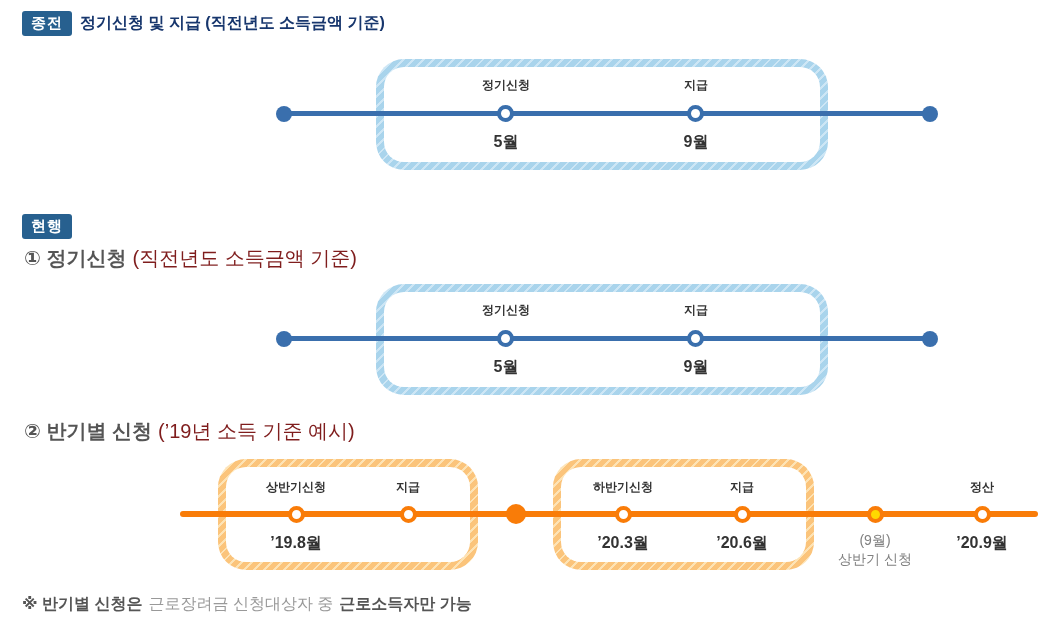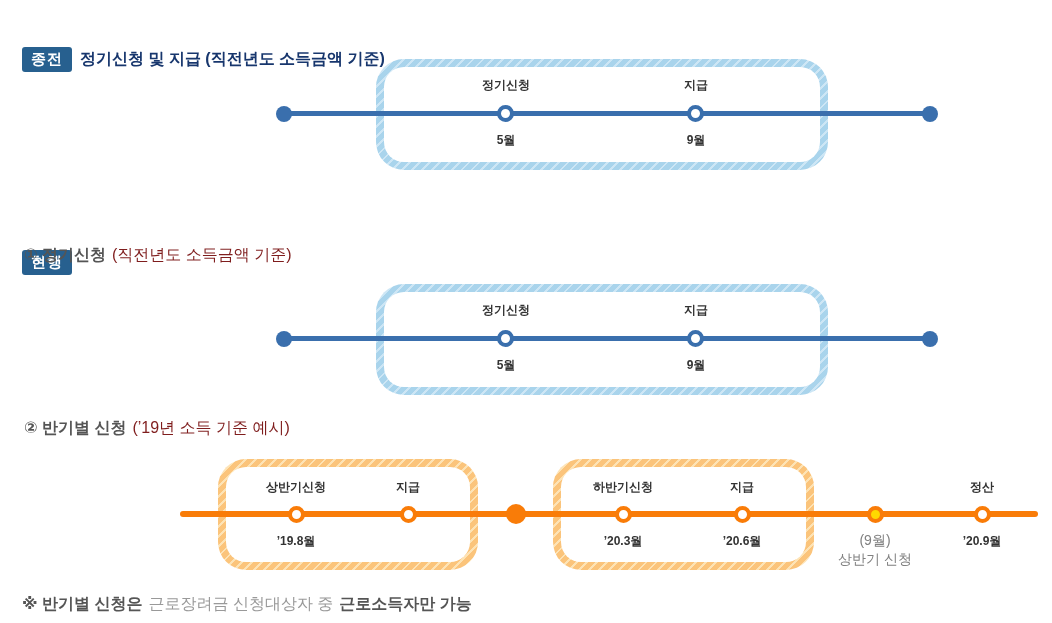--- a/index.html
+++ b/index.html
@@ -1,26 +1,26 @@
 <!DOCTYPE html>
 <html><head>
 <meta charset="utf-8">
 <style>
   html,body{margin:0;padding:0;background:#fff;}
   .page{position:relative;width:1052px;height:623px;background:#ffffff;
         font-family:"Liberation Sans","DejaVu Sans",sans-serif;overflow:hidden;}
 
   
-  .hdr{position:absolute;left:22px;display:flex;align-items:center;gap:8px;margin-top:36px;}
+  .hdr{position:absolute;left:22px;display:flex;align-items:center;gap:8px;}
   .badge{background:#27608f;color:#ffffff;font-weight:bold;font-size:15px;
          padding:3px 9px;border-radius:3px;letter-spacing:1px;}
   .hdr-title{font-size:16px;font-weight:bold;color:#17366d;}
 
   
-  .sub{position:absolute;left:24px;display:flex;gap:6px;font-size:16px;align-items:baseline;}
+  .sub{position:absolute;left:24px;display:flex;gap:6px;font-size:20px;align-items:baseline;}
   .sub .strong{font-weight:bold;color:#555555;}
   .sub .note{color:#7f1d1d;}
 
   
   .tbox{position:absolute;border-radius:28px;padding:8px;box-sizing:border-box;z-index:1;}
   .tbox.blue{background:repeating-linear-gradient(135deg,#a9d4ec 0 5px,#cde6f5 5px 7px);}
   .tbox.orange{background:repeating-linear-gradient(135deg,#fbc47b 0 5px,#fde3b5 5px 7px);}
   .tbox-inner{width:100%;height:100%;background:#ffffff;border-radius:20px;}
 
   
@@ -32,21 +32,21 @@
   .dot-end{position:absolute;width:16px;height:16px;border-radius:50%;background:#3a6fad;z-index:3;}
   .dot-mid{position:absolute;width:20px;height:20px;border-radius:50%;background:#f97c08;z-index:3;}
   .node{position:absolute;width:9px;height:9px;border-radius:50%;background:#fff;z-index:4;}
   .node.blue-node{border:4px solid #3a6fad;}
   .node.orange-node{border:4px solid #f97c08;}
   .node.yellow-node{border:4px solid #f97c08;background:#ffd800;}
 
   
   .lbl{position:absolute;width:140px;text-align:center;font-weight:bold;color:#333333;z-index:5;}
   .lbl.above{font-size:12px;}
-  .lbl.below{font-size:12px;}
+  .lbl.below{font-size:16px;}
   .small-note{position:absolute;width:160px;text-align:center;color:#808080;
               font-size:14px;line-height:19px;z-index:5;}
 
   
   .footnote{position:absolute;left:22px;display:flex;gap:6px;font-size:16px;align-items:baseline;}
   .footnote .fn-strong{font-weight:bold;color:#555555;}
   .footnote .fn-light{color:#999999;}
 </style>
 </head>
 <body>

